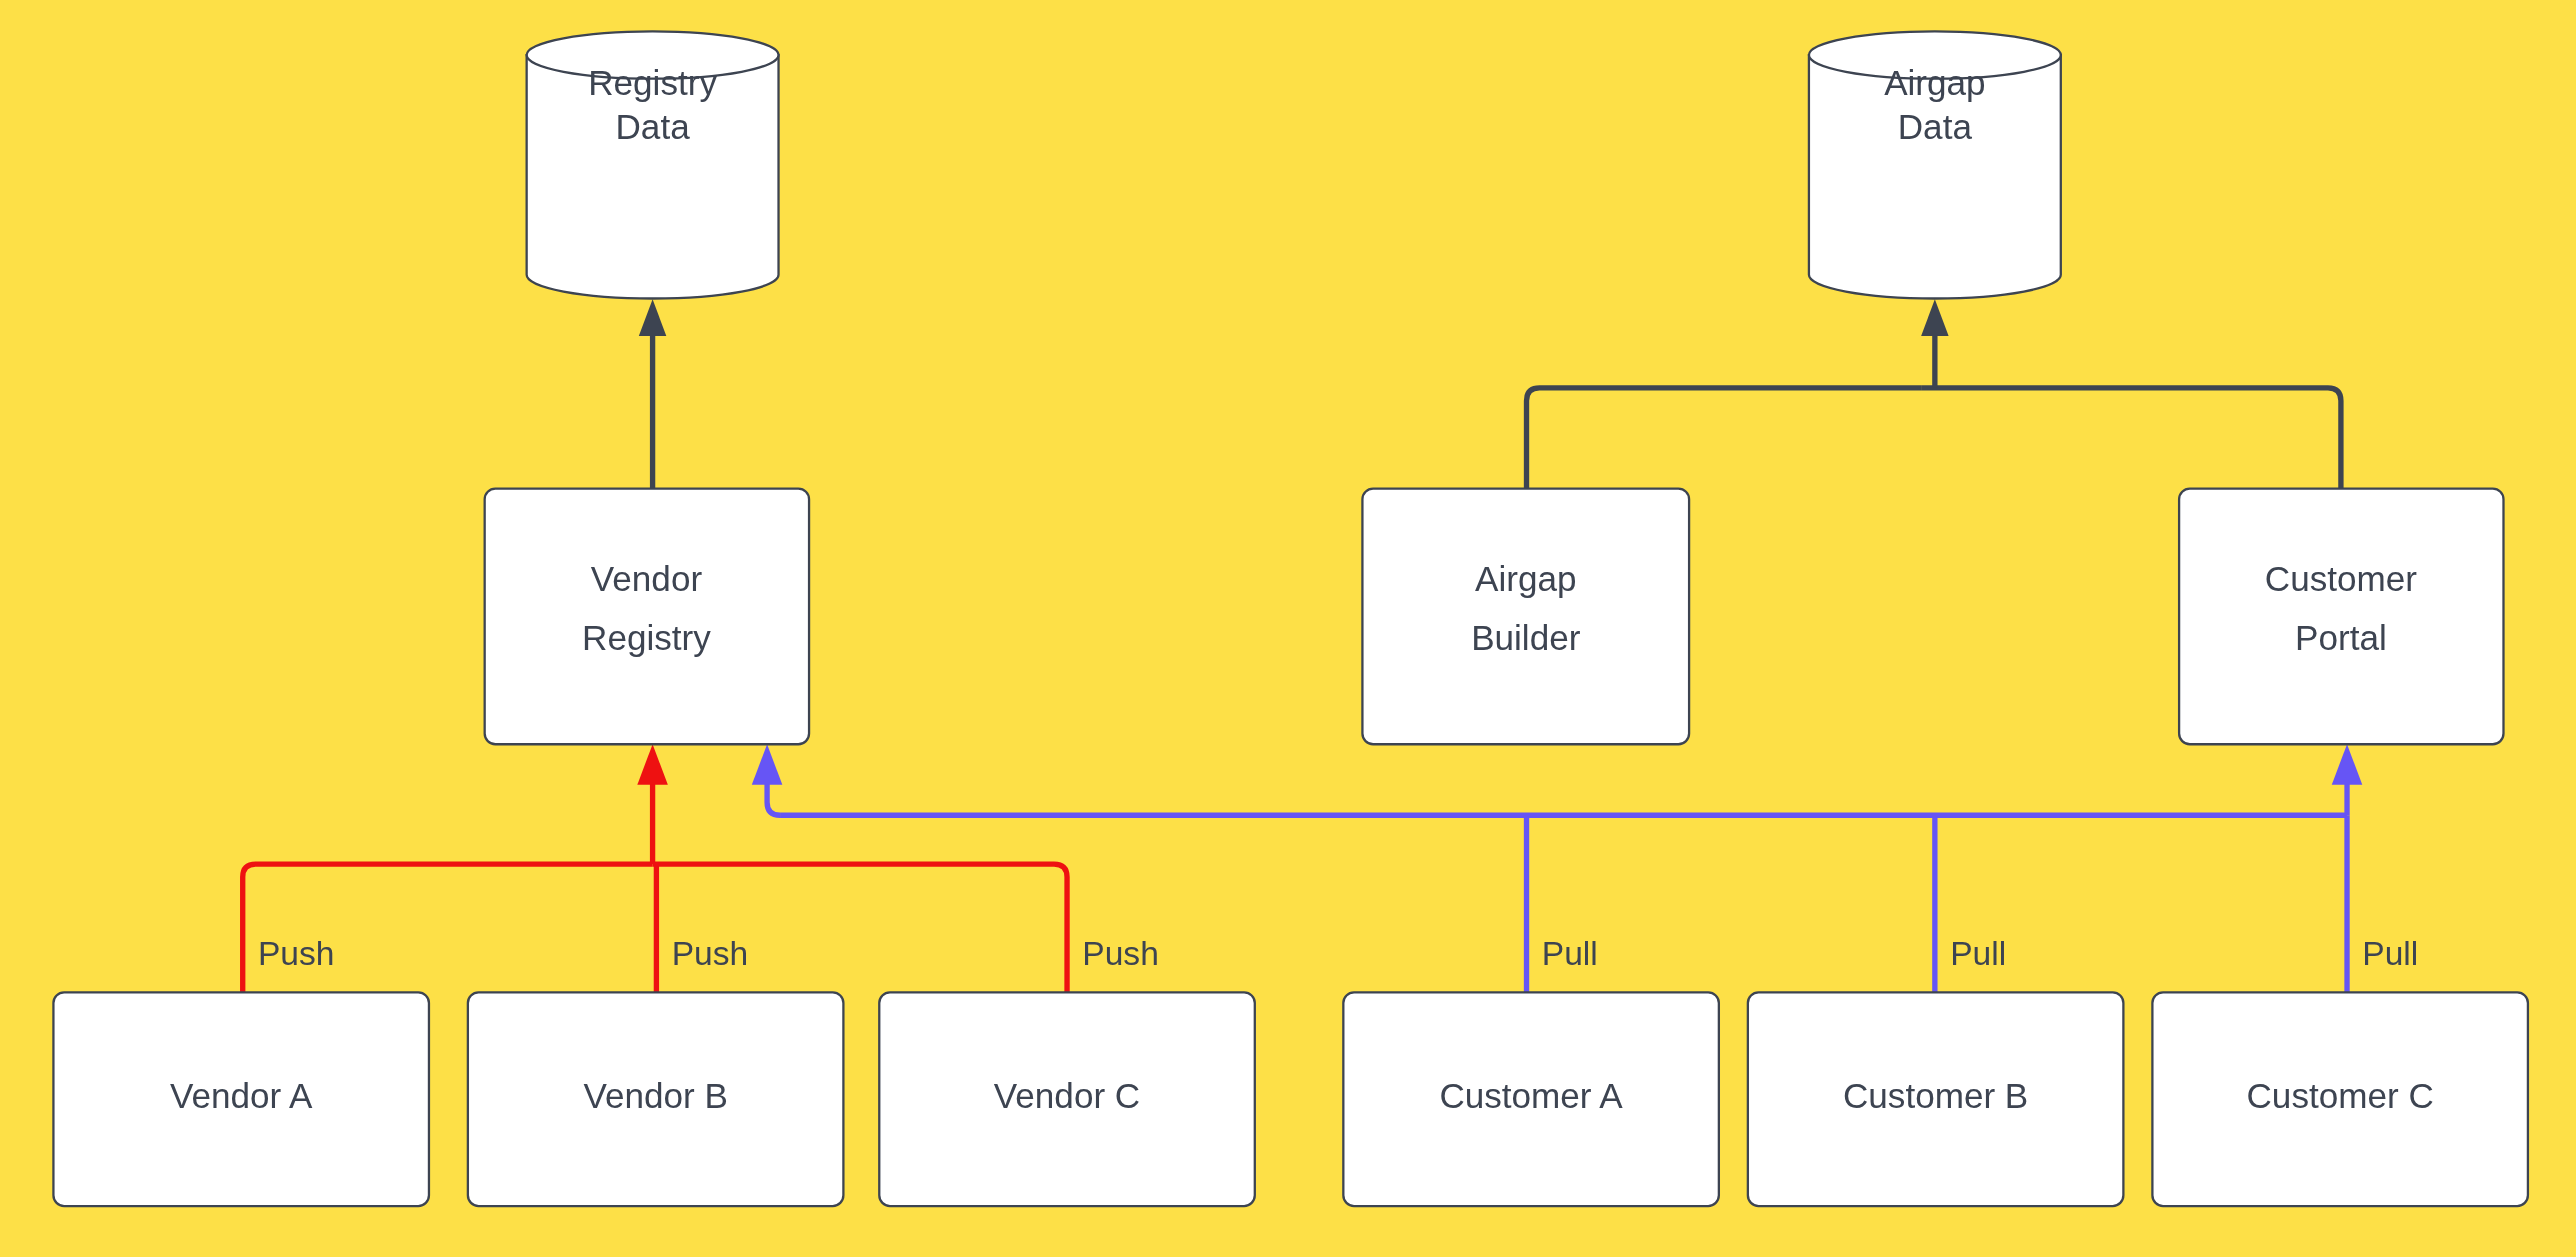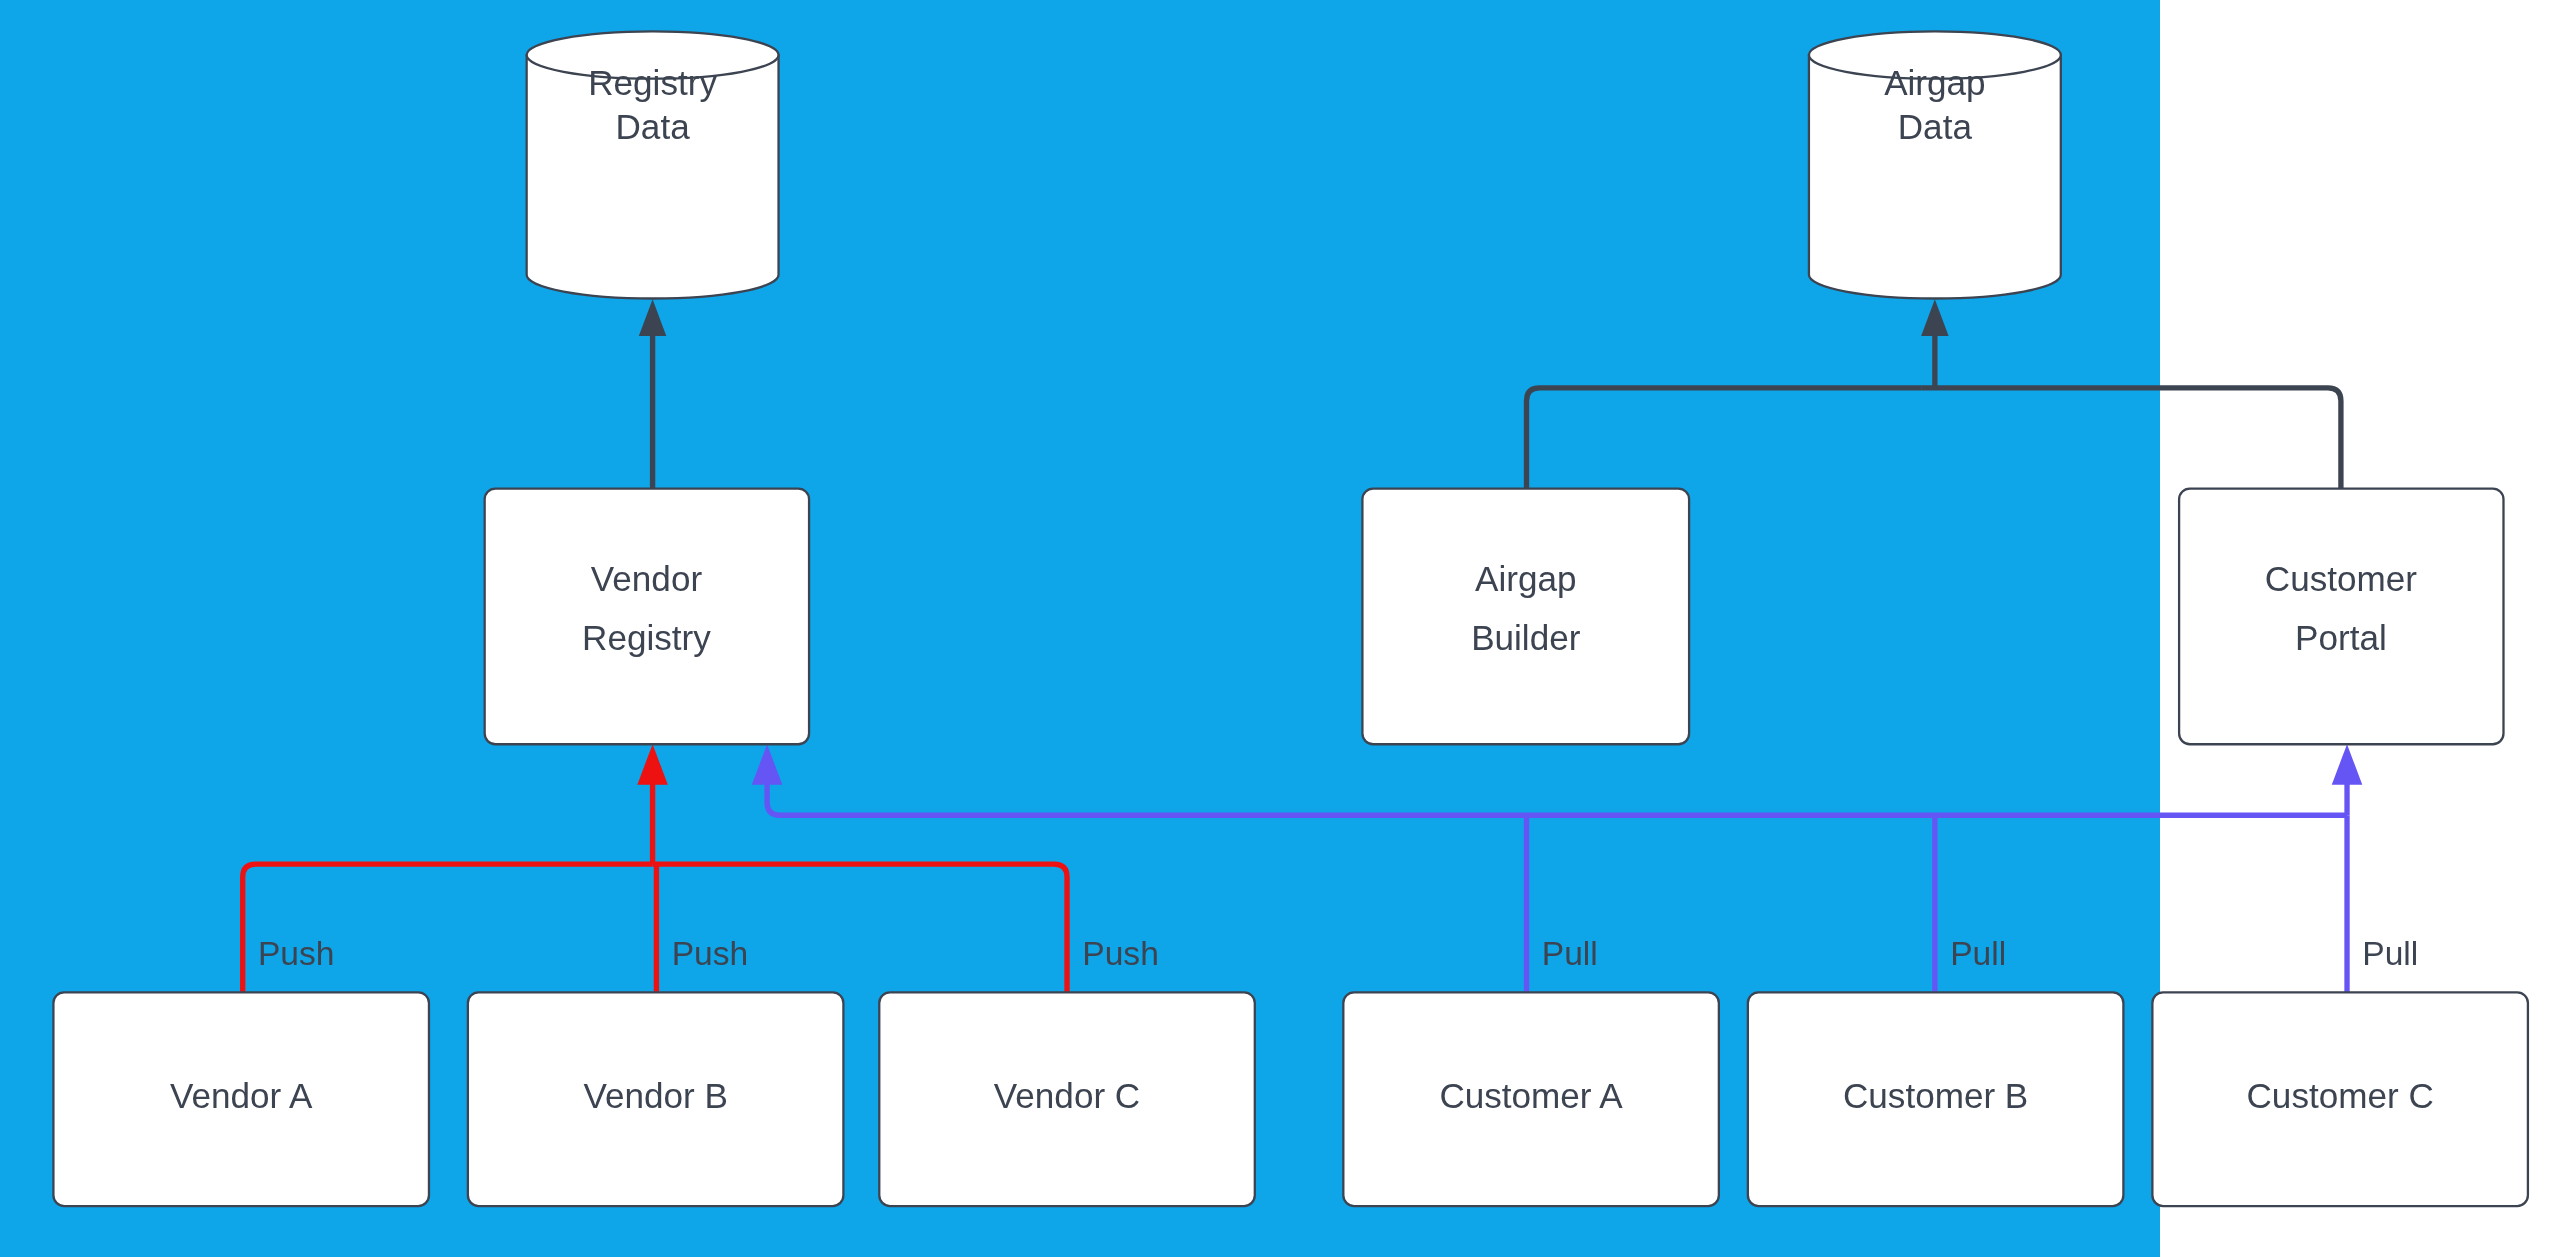--- a/index.html
+++ b/index.html
@@ -8,23 +8,23 @@
     background: #ffffff;
   }
   body {
     width: 2576px;
     height: 1258px;
     font-family: "Liberation Sans", sans-serif;
     overflow: hidden;
   }
   #diagram-root {
     position: relative;
-    width: 2160px;
+    width: 2576px;
     height: 1258px;
-    background: #0ea5e9;
+    background: #fde047;
   }
   svg.canvas {
     display: block;
     width: 2576px;
     height: 1258px;
   }
   .node-shape {
     fill: #ffffff;
     stroke: #3d4451;
     stroke-width: 3;

